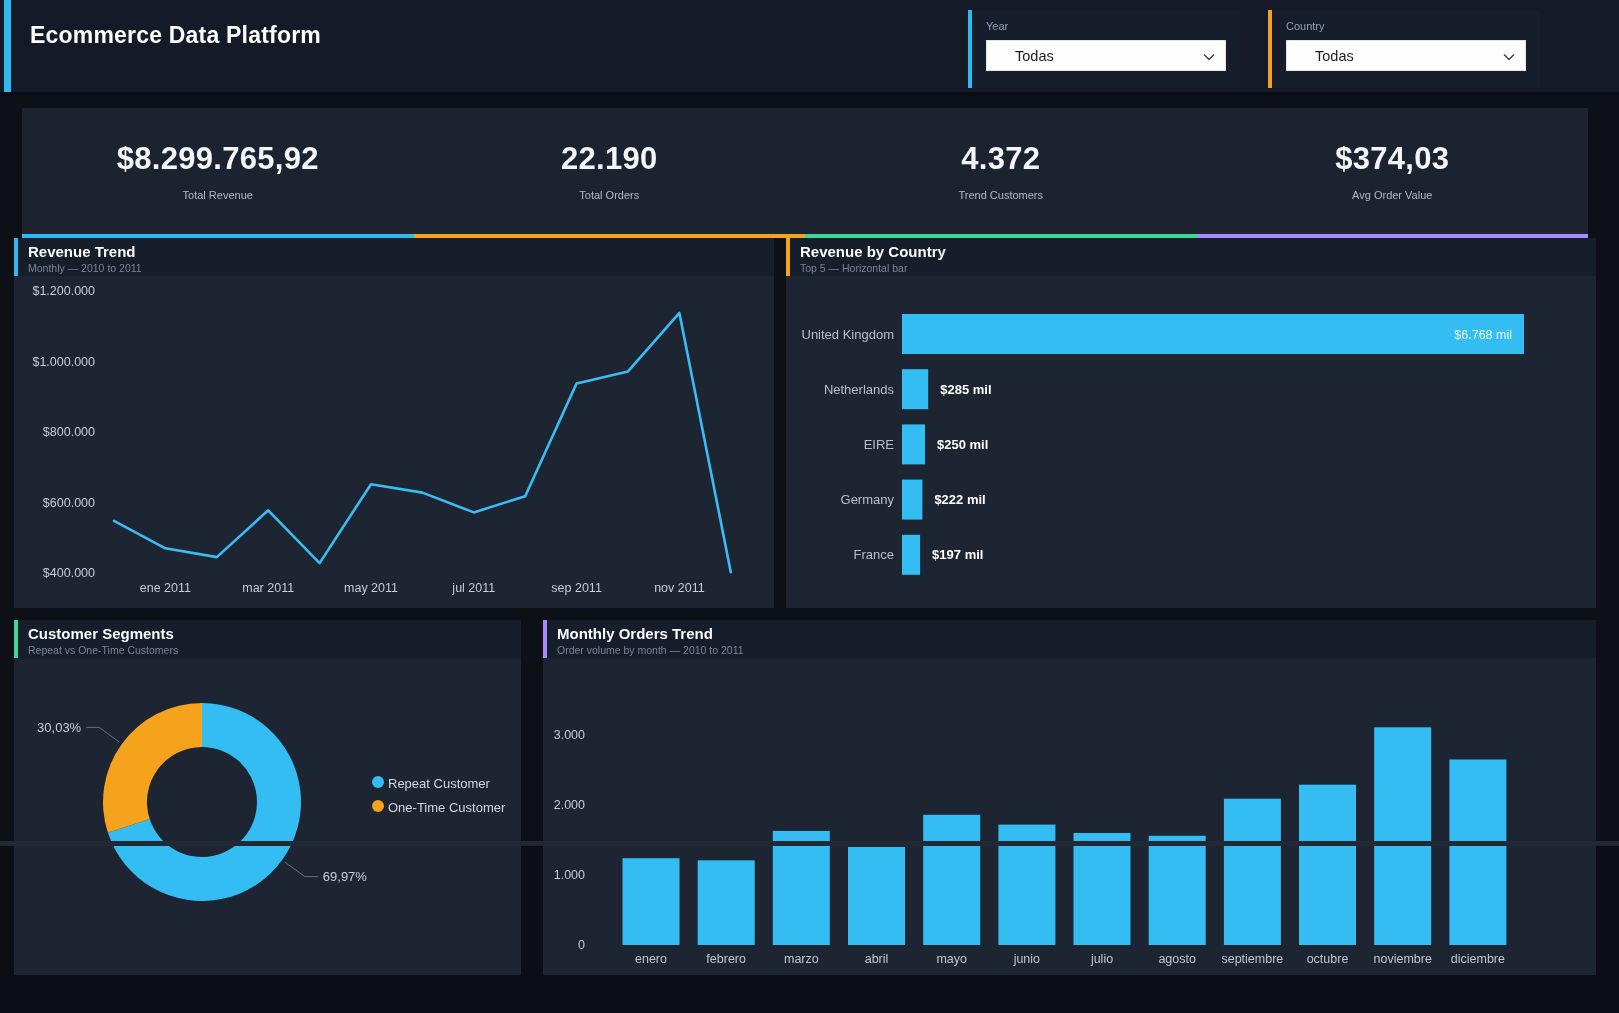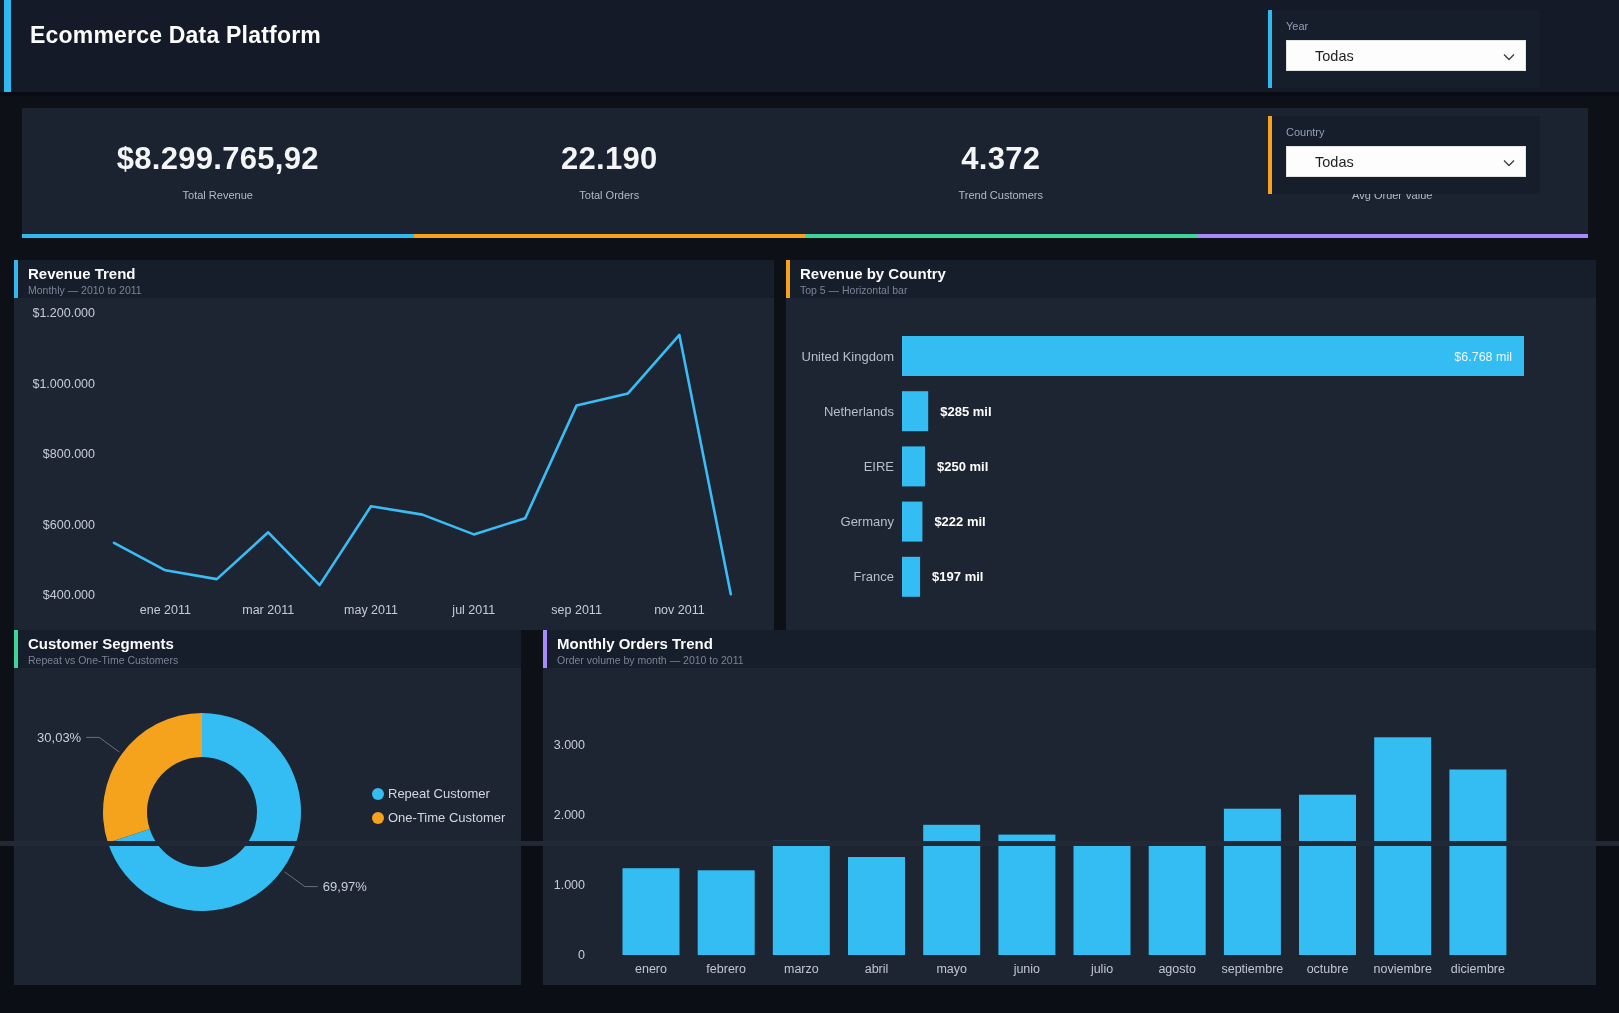--- a/index.html
+++ b/index.html
@@ -7,50 +7,50 @@
   body { font-family:"Liberation Sans","DejaVu Sans",sans-serif; width:1619px; height:1013px; overflow:hidden; position:relative; color:#fff; }
   .page { width:1619px; height:846px; background:#0d1016; position:relative; }
 
   
   .app-header { position:relative; height:96px; background:#141a27; border-bottom:4px solid #090c12; }
   .header-accent { position:absolute; left:4px; top:0; bottom:0; width:7px; background:#2fb9ef; }
   .header-text { padding:22px 0 0 30px; }
   .page-title { font-size:23px; font-weight:700; letter-spacing:.2px; color:#fdfdfd; }
   .page-subtitle { margin-top:11px; font-size:12px; color:#7e8899; }
 
-  .filters { position:absolute; top:10px; right:79px; display:flex; gap:28px;flex-direction:column; }
+  .filters { position:absolute; top:10px; right:79px; display:flex; gap:28px; }
   .filter-card { position:relative; width:272px; height:78px; background:#161d2b; padding:10px 14px 10px 18px; }
   .filter-card .f-accent { position:absolute; left:0; top:0; bottom:0; width:4px; background:var(--accent,#2fb9ef); }
   .filter-label { font-size:11px; color:#8fa0b8; }
   .filter-select { position:relative; margin-top:8px; height:31px; background:#fdfdfd; border:1px solid #e4e4e4; display:flex; align-items:center; padding:0 28px; cursor:pointer; }
   .filter-select .sel-value { font-size:14.5px; color:#1e1e1e; }
   .filter-select .chev { position:absolute; right:9px; top:9px; }
 
   
   .main { padding:12px 23px 0 14px; }
   .kpi-row { display:grid; grid-template-columns:repeat(4,1fr); height:130px; padding:0 8px;text-align:center; }
   .kpi-card { background:#1b2331; border-bottom:4px solid var(--accent,#2fb9ef); display:flex; flex-direction:column; align-items:center; justify-content:center; }
   .kpi-value { font-size:31px; font-weight:700; color:#f4f5f7; letter-spacing:.3px; }
   .kpi-label { margin-top:12px; font-size:11px; color:#b3bac6; }
 
-  .row-mid { margin-top:22px; display:grid; grid-template-columns:760px 1fr; gap:12px; height:370px; }
-  .row-bot { display:grid; grid-template-columns:507px 1fr; gap:22px; height:355px; }
+  .row-mid { margin-top:0; display:grid; grid-template-columns:760px 1fr; gap:12px; height:370px; }
+  .row-bot { margin-top:12px; display:grid; grid-template-columns:507px 1fr; gap:22px; height:355px; }
 
   .panel { display:flex; flex-direction:column; min-width:0; }
   .panel-header { position:relative; height:38px; background:#161d2b; padding:5px 12px 0 14px; flex:0 0 38px; }
   .panel-header .p-accent { position:absolute; left:0; top:0; bottom:0; width:4px; background:var(--accent,#2fb9ef); }
   .panel-title { font-size:15px; font-weight:700; color:#fbfbfc; }
   .panel-subtitle { margin-top:2px; font-size:10.5px; color:#7b8496; }
   .panel-body { position:relative; flex:1; background:#1d2533; overflow:hidden; }
   .panel-body svg { display:block; position:absolute; left:0; top:0; }
   svg text { font-family:"Liberation Sans","DejaVu Sans",sans-serif; }
 
   
   .legend { position:absolute; left:358px; top:118px; display:flex; flex-direction:column; gap:9px; }
-  .legend-item { display:flex; align-items:center; gap:4px; cursor:pointer; }
+  .legend-item { display:flex; gap:4px; cursor:pointer; }
   .legend-dot { width:12px; height:12px; border-radius:50%; background:#999; flex:0 0 12px; }
   .legend-label { font-size:13px; color:#d2d7df; }
 
   .footer-bar { position:absolute; left:0; right:0; bottom:0; height:5px; background:#212836; }
 </style>
 </head>
 <body>
 
 <div class="page">
 

